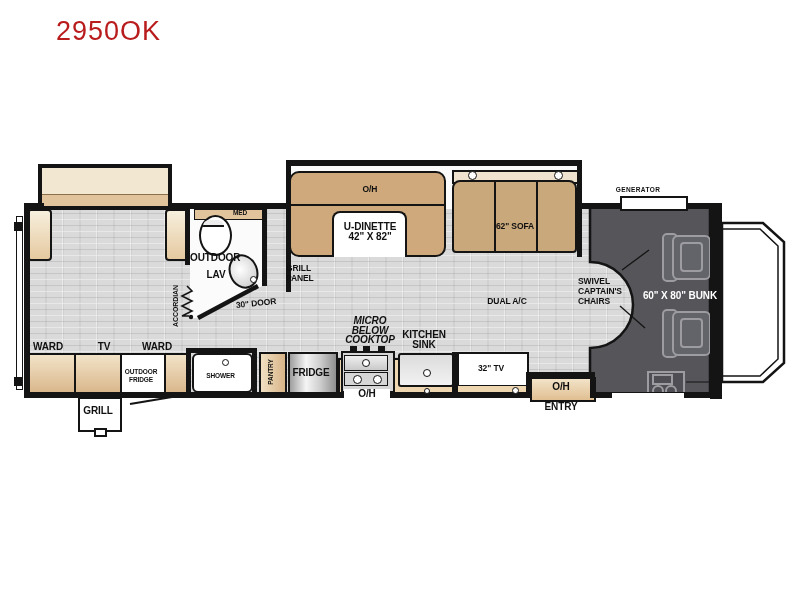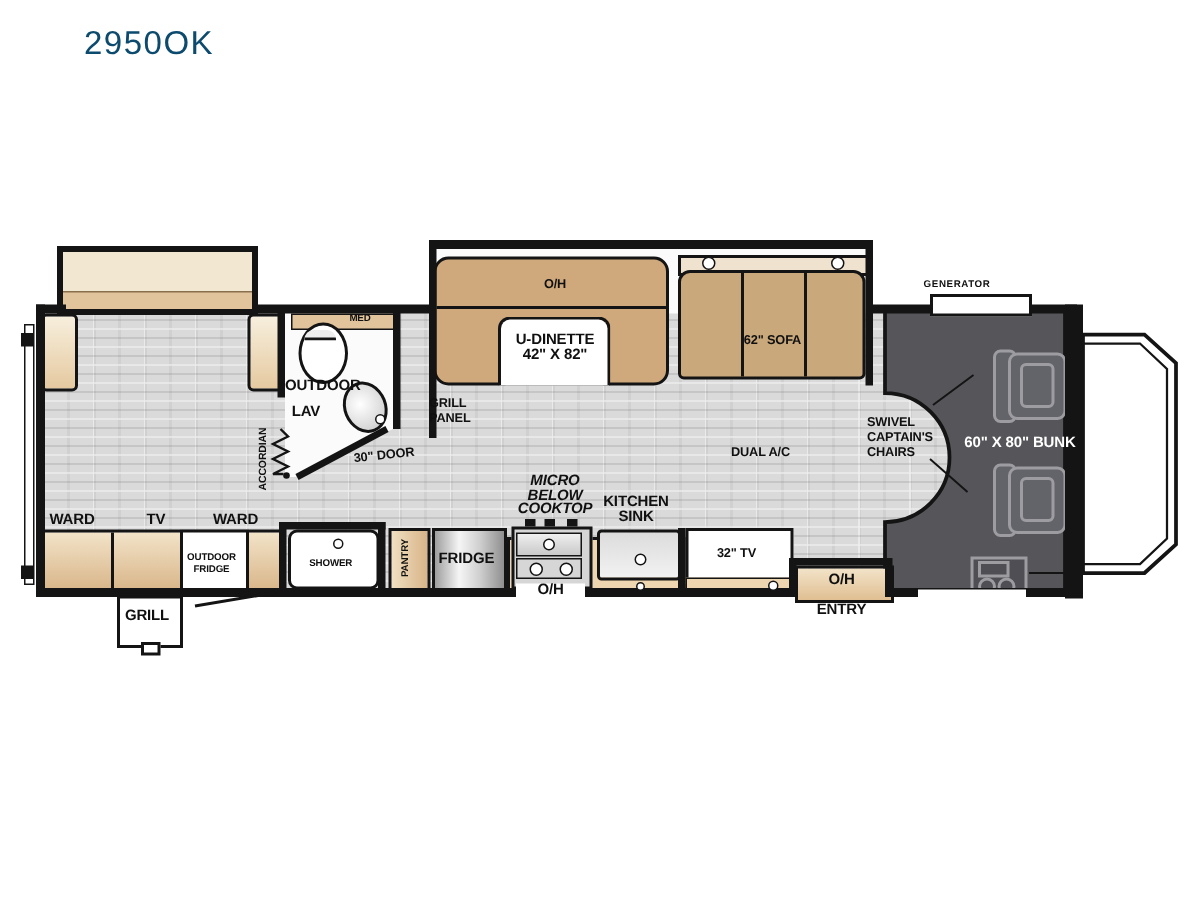--- a/index.html
+++ b/index.html
@@ -23,21 +23,21 @@
   .lbl-lg{font-size:8.5px;line-height:10px;}
   .lbl-sm{font-size:6.5px;line-height:8px;}
   .lbl-white{color:#fff;}
   .rot-ccw{transform:rotate(-90deg);}
   
   .tan{background:linear-gradient(180deg,#f2e3c8,#d9b68a);}
   .blk-border{border:2.5px solid #141414;}
   .thin-border{border:1.5px solid #141414;}
   .dot{position:absolute;border:1.5px solid #141414;border-radius:50%;background:#fff;z-index:5;}
   svg{position:absolute;left:0;top:0;pointer-events:none;}
-  #title{position:absolute;left:56px;top:16px;font-size:22px;letter-spacing:1px;color:#0c4a6e;z-index:6;}
+  #title{position:absolute;left:56px;top:16px;font-size:27px;letter-spacing:1px;color:#b91c1c;z-index:6;}
   #watermark{position:absolute;left:6px;top:574px;font-size:17px;font-weight:700;font-style:italic;
              color:#bfbfc3;letter-spacing:.5px;z-index:6;}
 </style>
 </head>
 <body>
 
 <div id="stage">
 
   <div id="title">2950OK</div>
 
@@ -89,21 +89,21 @@
   <div class="lbl rot-ccw" style="left:153px;top:301px;width:46px;height:10px;font-size:7px;">ACCORDIAN</div>
 
   <div class="abs z2 thin-border" style="left:194px;top:209px;width:68px;height:9px;background:#e2c49c;"></div>
   <div class="lbl lbl-sm" style="left:222px;top:209px;width:36px;">MED</div>
   <div class="abs z2" style="left:199px;top:215px;width:29px;height:37px;border:2.5px solid #141414;border-radius:50%;background:#fff;">
     <div style="position:absolute;left:2px;top:3px;width:21px;height:5px;border-bottom:2px solid #141414;background:#ededed;border-radius:6px 6px 0 0;"></div>
   </div>
   <div class="lbl" style="left:190px;top:253px;width:46px;">OUTDOOR</div>
   <div class="abs z2" style="left:229px;top:254px;width:25px;height:31px;border:2.5px solid #141414;border-radius:50%;background:radial-gradient(circle at 40% 40%,#ffffff,#c6c6c6);transform:rotate(-22deg);"></div>
   <div class="dot" style="left:250px;top:276px;width:5px;height:5px;"></div>
-  <div class="lbl" style="left:192px;top:270px;width:24px;">LAV</div>
+  <div class="lbl" style="left:204px;top:270px;width:24px;">LAV</div>
   <div class="lbl lbl-lg" style="left:286px;top:263px;width:52px;text-align:left;">GRILL
 PANEL</div>
   <div class="lbl lbl-lg" style="left:228px;top:298px;width:56px;transform:rotate(-6deg);">30" DOOR</div>
 
   <div class="abs z2 blk-border" style="left:289px;top:171px;width:153px;height:82px;border-radius:10px;background:#cfa97c;">
     <div style="position:absolute;left:0;top:31px;width:100%;border-top:2px solid #141414;"></div>
   </div>
   <div class="lbl lbl-lg" style="left:332px;top:184px;width:76px;">O/H</div>
   <div class="abs z2" style="left:332px;top:211px;width:71px;height:44px;background:#fff;border:2.5px solid #141414;border-bottom:none;border-radius:8px 8px 0 0;"></div>
   <div class="lbl" style="left:326px;top:222px;width:88px;">U-DINETTE

